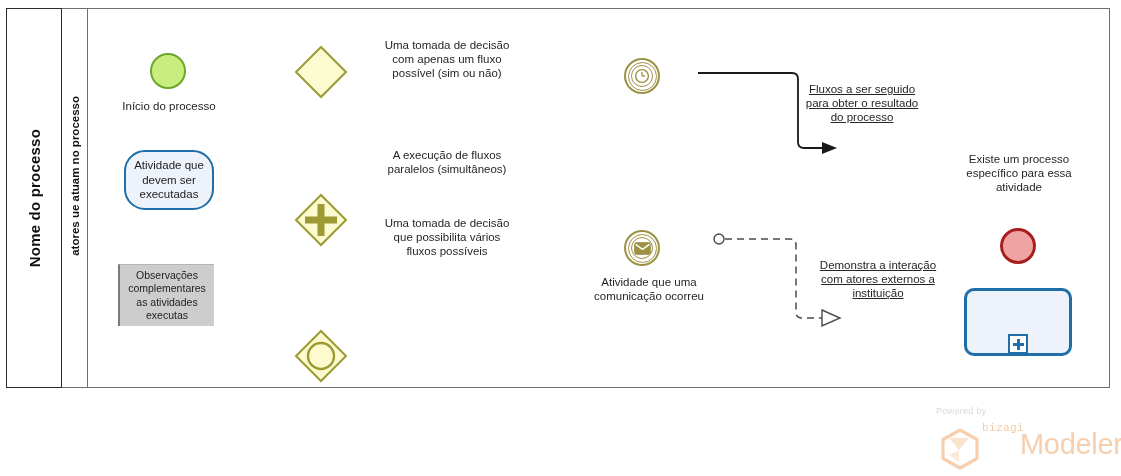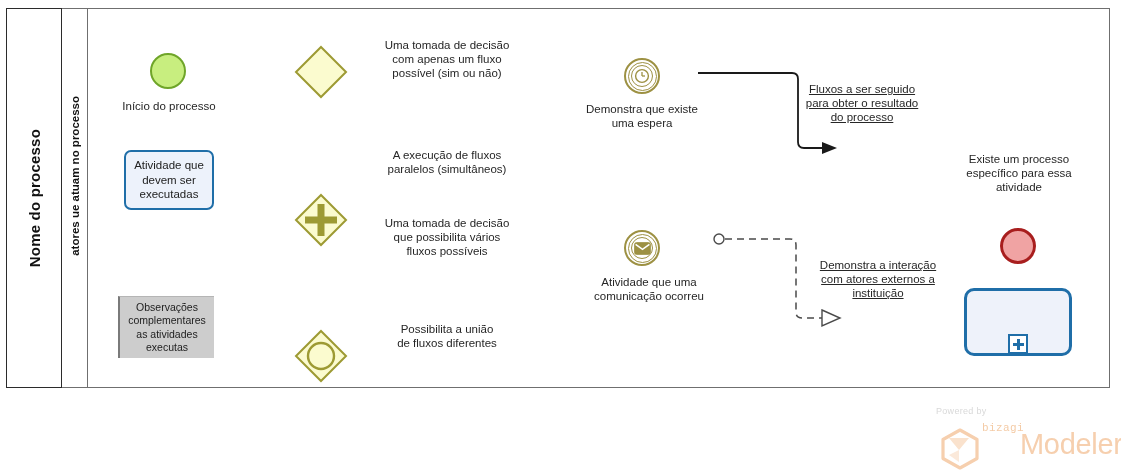--- a/index.html
+++ b/index.html
@@ -67,21 +67,21 @@
     display:flex;align-items:center;justify-content:center;
   }
   .inter-ev .ring3{
     width:22px;height:22px;border-radius:50%;
     border:1.6px solid #9d9143;box-sizing:border-box;
     display:flex;align-items:center;justify-content:center;
   }
 
   
   .task{
-    width:90px;height:60px;border-radius:7px;
+    width:90px;height:60px;border-radius:21px;
     background:#edf2fb;border:2.4px solid #1f6ea8;box-sizing:border-box;
     display:flex;align-items:center;justify-content:center;
     font-size:11.5px;color:#222;text-align:center;line-height:1.25;
     white-space:pre-line;padding:2px 4px;
   }
   
   .subproc{
     width:108px;height:68px;border-radius:10px;
     background:#eef2fa;border:3px solid #1f6ea8;box-sizing:border-box;
     position:relative;
@@ -93,21 +93,21 @@
   }
   .subproc .plusbox .pv{position:absolute;width:3px;height:11px;background:#1f6ea8;}
   .subproc .plusbox .ph{position:absolute;width:11px;height:3px;background:#1f6ea8;}
 
   
   .annot{
     width:96px;height:62px;background:#cdcdcd;
     border-left:2.5px solid #7a7a7a;border-top:1px solid #b5b5b5;
     box-sizing:border-box;display:flex;align-items:center;justify-content:center;
     font-size:10.5px;color:#1d1d1d;text-align:center;line-height:1.24;
-    white-space:pre-line;padding:2px 3px;margin-top:32px;
+    white-space:pre-line;padding:2px 3px;
   }
 
   
   .gw{width:54px;height:54px;position:relative;}
   .gw svg{display:block;}
 
   
   .wm{position:absolute;left:936px;top:406px;width:180px;height:66px;}
   .wm-powered{
     position:absolute;left:0;top:0;font-size:9px;color:#d9d9d9;
@@ -178,36 +178,32 @@
   </div>
   <div class="cap" style="left:352px;top:216px;width:190px;">Uma tomada de decisão
 que possibilita vários
 fluxos possíveis</div>
 
   <div class="node gw" style="left:294px;top:313px;">
     <svg width="54" height="54" viewBox="0 0 54 54">
       <polygon points="27,2 52,27 27,52 2,27" fill="#1aa3e0" stroke="#0d7fb5" stroke-width="1.6"></polygon>
     </svg>
   </div>
-  <div class="cap" style="left:352px;top:322px;width:190px;">Possibilita a união
-de fluxos diferentes</div>
 
   <div class="node inter-ev" style="left:624px;top:58px;">
     <div class="ring2">
       <div class="ring3">
         <svg width="16" height="16" viewBox="0 0 16 16">
           <circle cx="8" cy="8" r="6.4" fill="none" stroke="#9d9143" stroke-width="1.4"></circle>
           <line x1="8" y1="8" x2="8" y2="4.1" stroke="#9d9143" stroke-width="1.3"></line>
           <line x1="8" y1="8" x2="11" y2="8" stroke="#9d9143" stroke-width="1.3"></line>
         </svg>
       </div>
     </div>
   </div>
-  <div class="cap" style="left:572px;top:102px;width:140px;">Demonstra que existe
-uma espera</div>
 
   <div class="node inter-ev" style="left:624px;top:230px;">
     <div class="ring2">
       <div class="ring3">
         <svg width="17" height="13" viewBox="0 0 17 13">
           <rect x="0.7" y="0.7" width="15.6" height="11.6" rx="1.6" fill="#9d9143" stroke="#9d9143" stroke-width="1"></rect>
           <polyline points="1.6,2.3 8.5,7.4 15.4,2.3" fill="none" stroke="#ffffff" stroke-width="1.5"></polyline>
         </svg>
       </div>
     </div>

